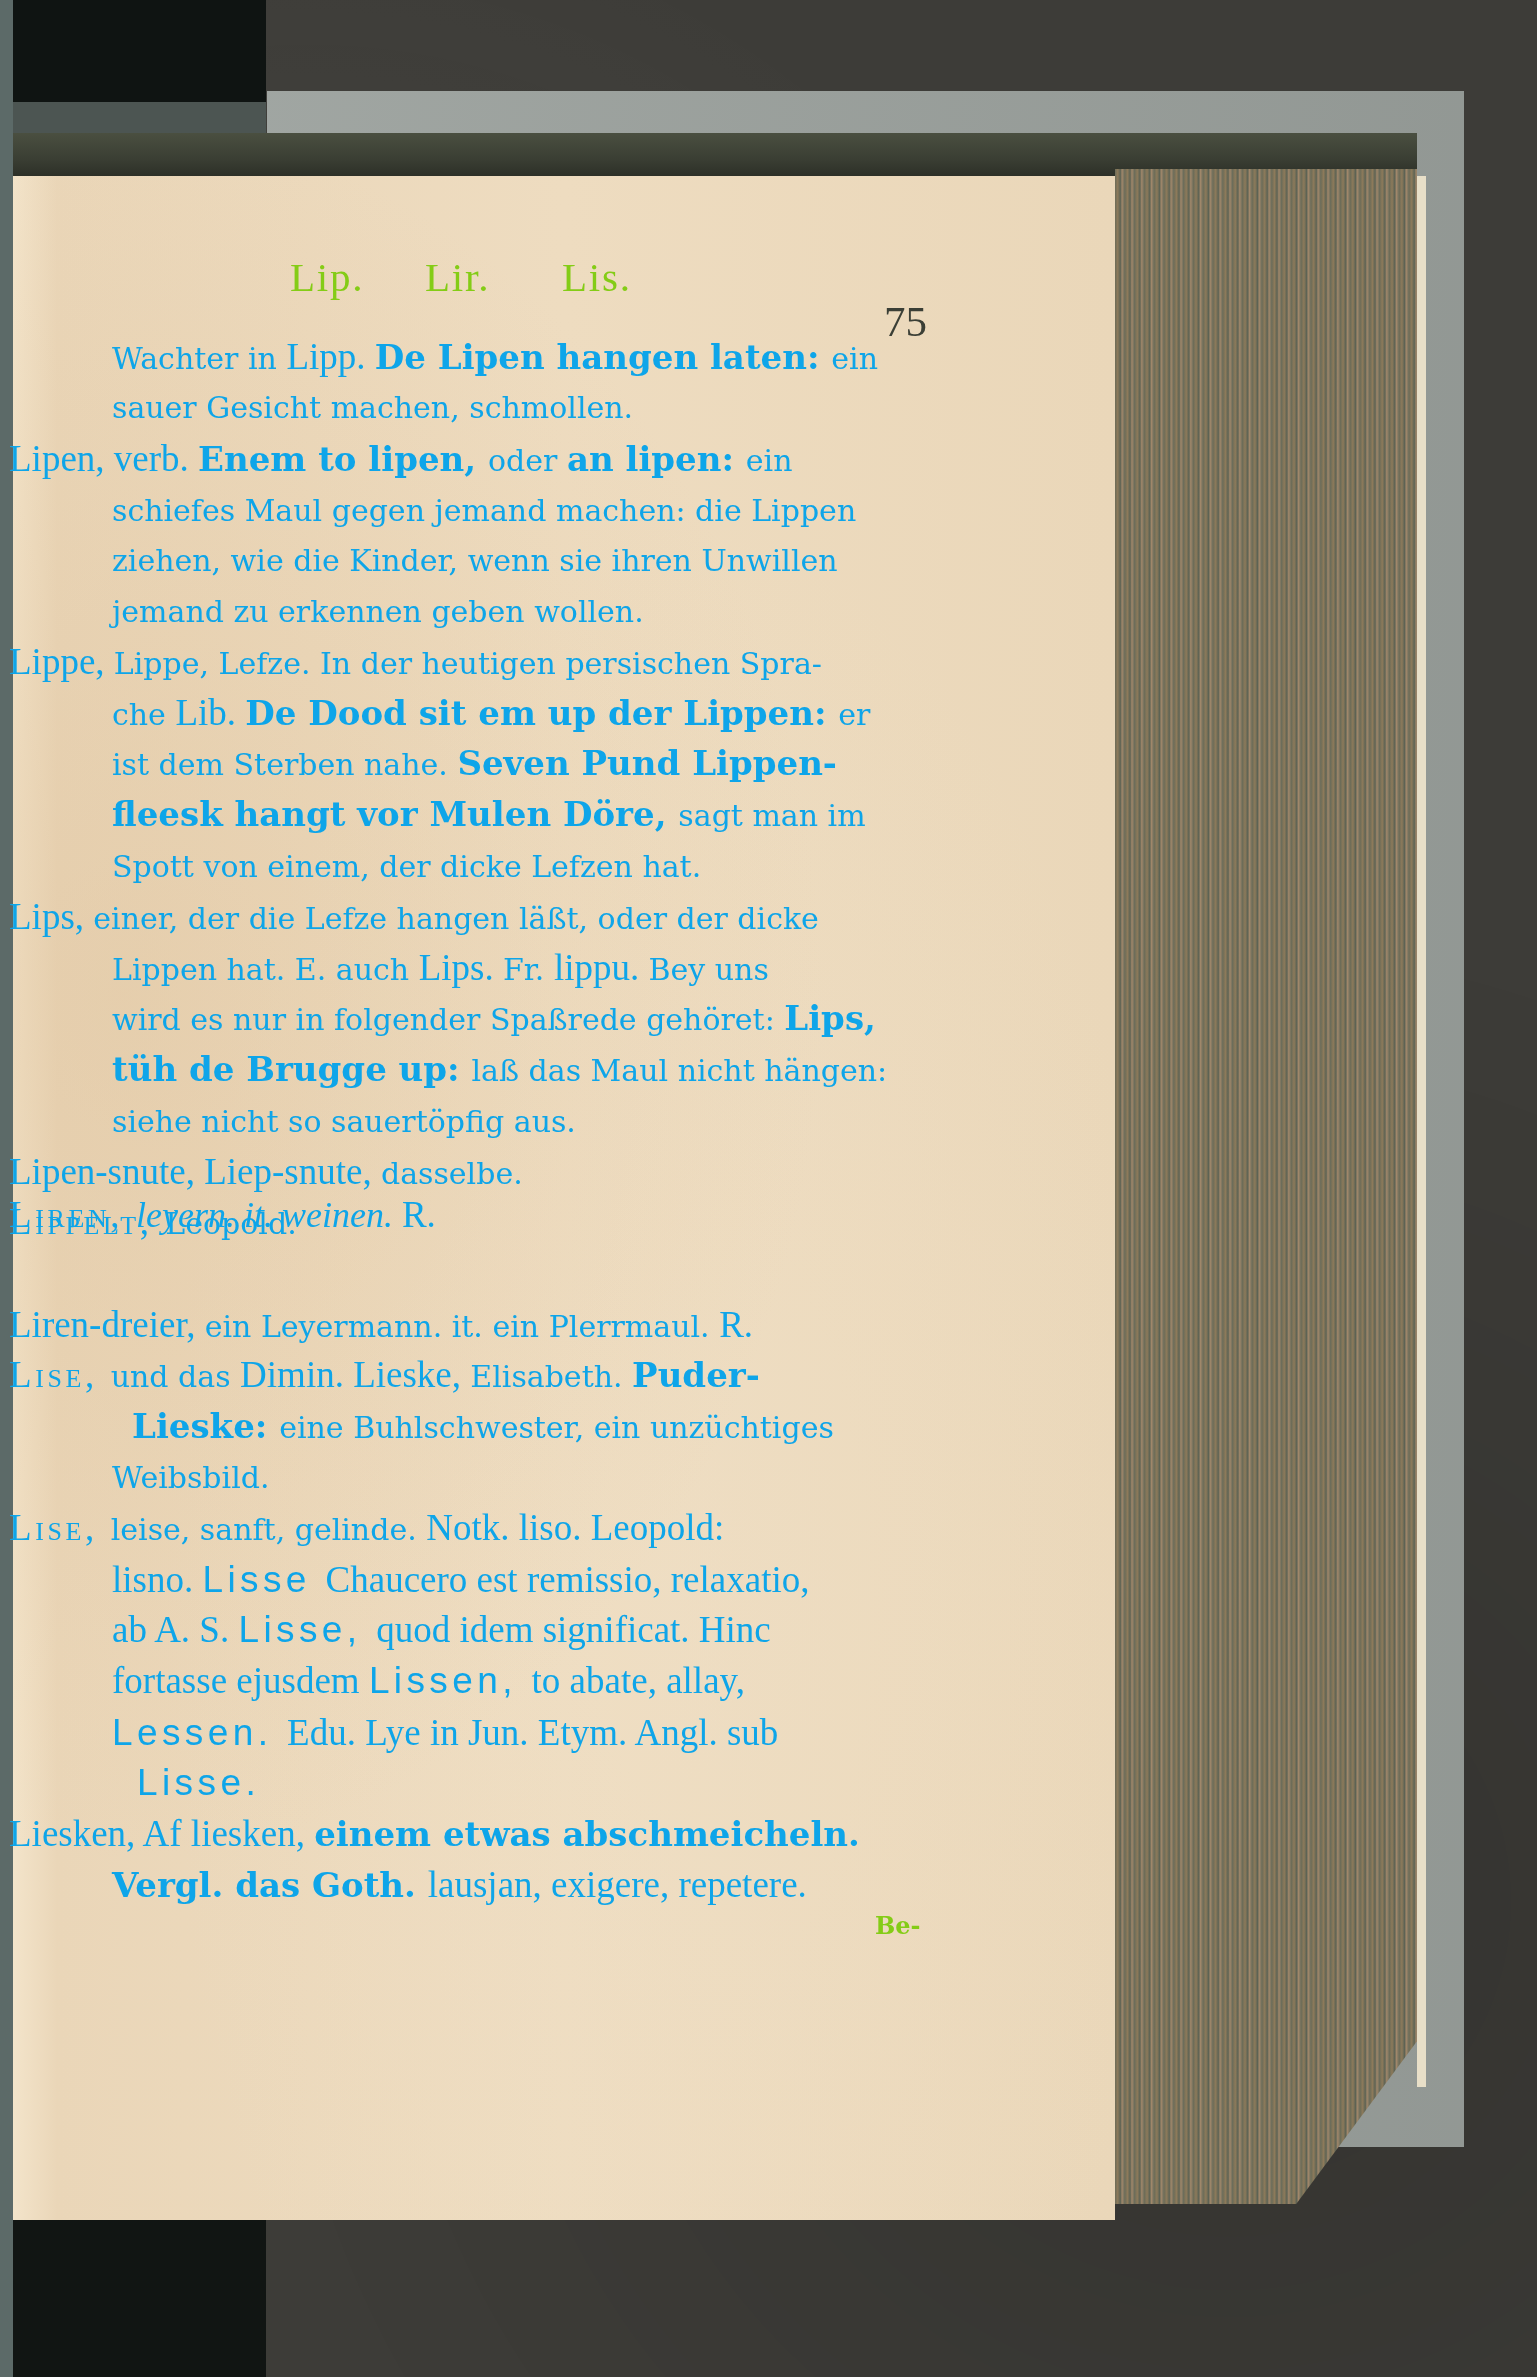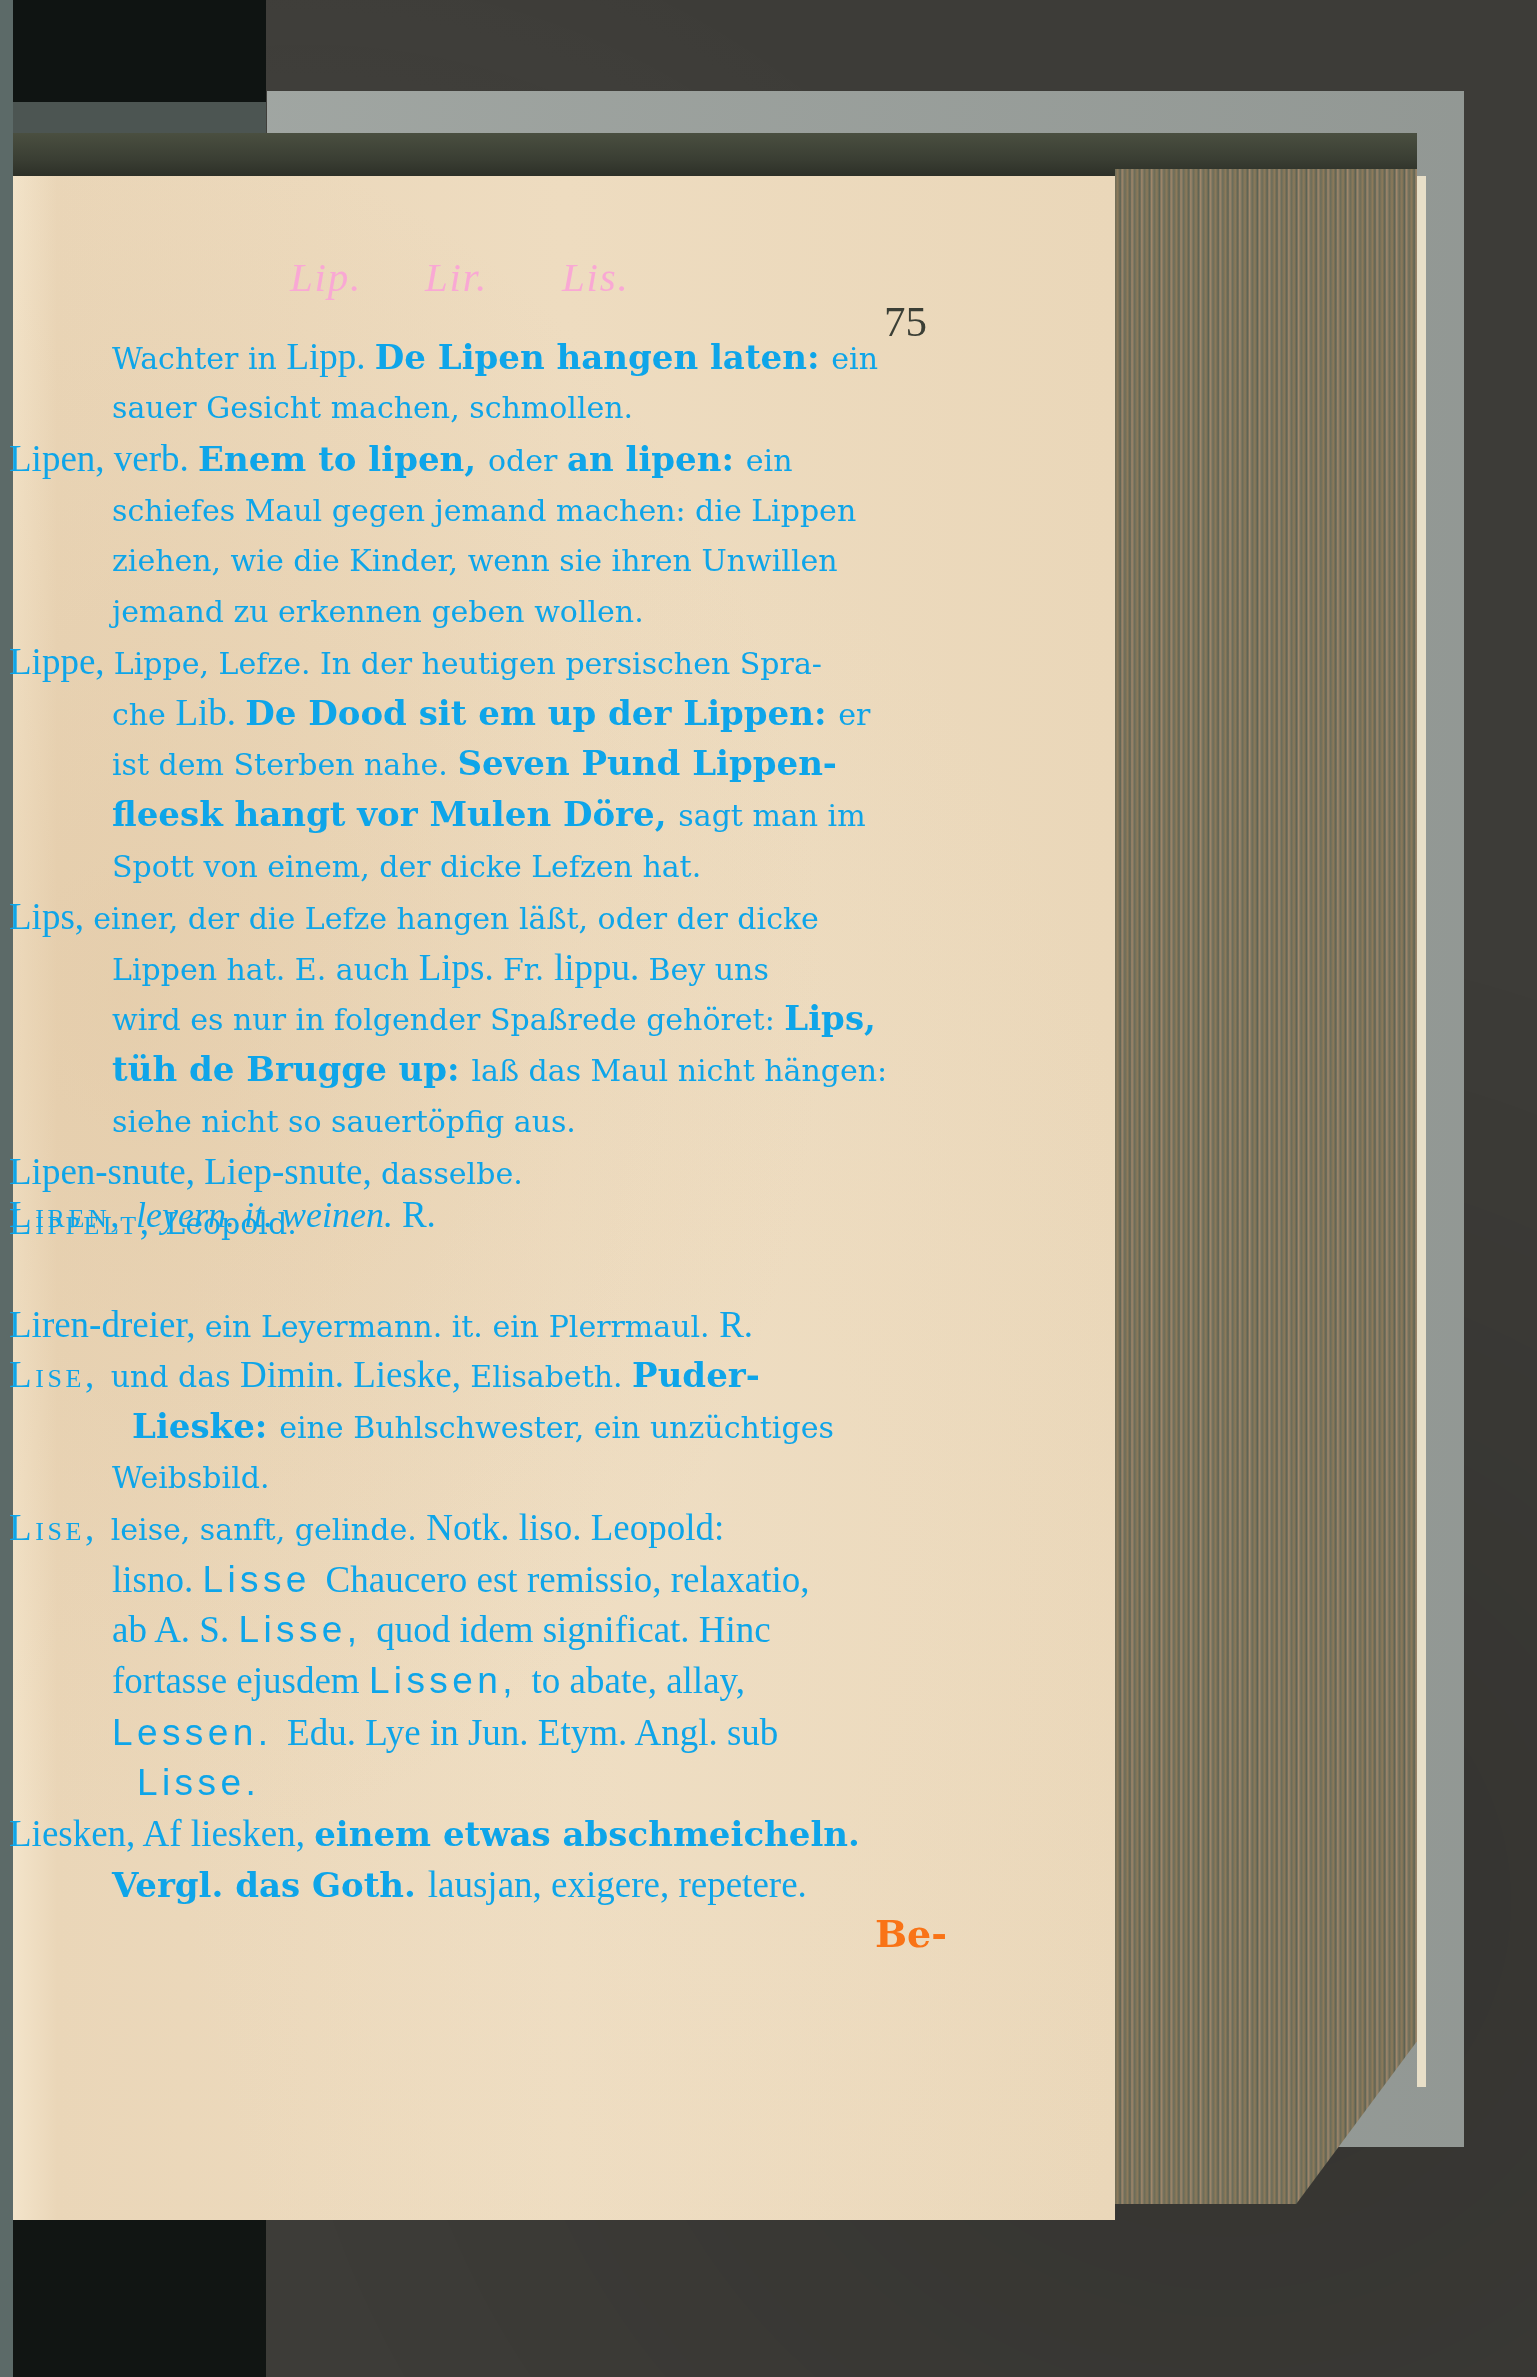--- a/index.html
+++ b/index.html
@@ -23,30 +23,30 @@
   .fore-edge { left: 1115px; top: 169px; width: 302px; height: 2035px;
     background: repeating-linear-gradient(90deg, #6c6c58 0px, #8d7a5a 2.7px, #5d6354 5.3px, #a0876a 7.1px, #6a6c5a 9.8px);
     clip-path: polygon(0 0, 100% 0, 100% 92%, 60% 100%, 0 100%); }
   .fore-edge-sheet { left: 1417px; top: 176px; width: 9px; height: 1911px; background: #e8dfc8; }
   .page { left: 13.3px; top: 176px; width: 1102px; height: 2044px;
     background: #ecd9bd;
     background-image:
       radial-gradient(ellipse at 10% 40%, rgba(220,190,150,0.35) 0, transparent 50%),
       radial-gradient(ellipse at 60% 70%, rgba(240,225,200,0.4) 0, transparent 55%),
       linear-gradient(90deg, #f3e4ca 0%, #ead6b8 4%, #eedcc0 50%, #ead7b9 100%); }
-  .running-head { top: 253px; font-family: "Liberation Serif", serif; font-size: 41px; color: #f9a8d4; letter-spacing: 1.8px; font-style: italic; }
+  .running-head { top: 253px; font-family: "Liberation Serif", serif; font-size: 41px; color: #84cc16; letter-spacing: 1.8px; }
   .page-number { left: 884px; top: 253px; font-family: "Liberation Serif", serif; font-size: 43px; color: #3b3f36; margin-top: 44px; }
   .line { position: absolute; white-space: nowrap; font-size: 36px; color: #0ea5e9; line-height: 1; }
   .line .r { font-family: "Liberation Serif", serif; font-size: 37px; }
   .line .f { font-family: "DejaVu Serif", serif; font-size: 30px; font-weight: normal; }
   .line .b { font-family: "DejaVu Serif", serif; font-size: 34px; font-weight: bold; }
   .line .sc { font-family: "Liberation Serif", serif; font-size: 37px; font-variant: small-caps; letter-spacing: 3.6px; }
   .line .sp { font-family: Liberation Sans, sans-serif; font-size: 37px; letter-spacing: 4.4px; }
   .line .i { font-family: "Liberation Serif", serif; font-size: 36px; font-style: italic; }
-  .catchword { left: 875px; top: 1911px; font-family: "DejaVu Serif", serif; font-weight: bold; font-size: 38px; color: #f97316; }
+  .catchword { left: 875px; top: 1911px; font-family: "DejaVu Serif", serif; font-weight: bold; font-size: 24px; color: #84cc16; }
 </style>
 </head>
 <body>
 
 <div class="abs left-strip"></div>
 <div class="abs dark-block-top"></div>
 <div class="abs board"></div>
 <div class="abs board-left"></div>
 <div class="abs book-top"></div>
 <div class="abs fore-edge"></div>

